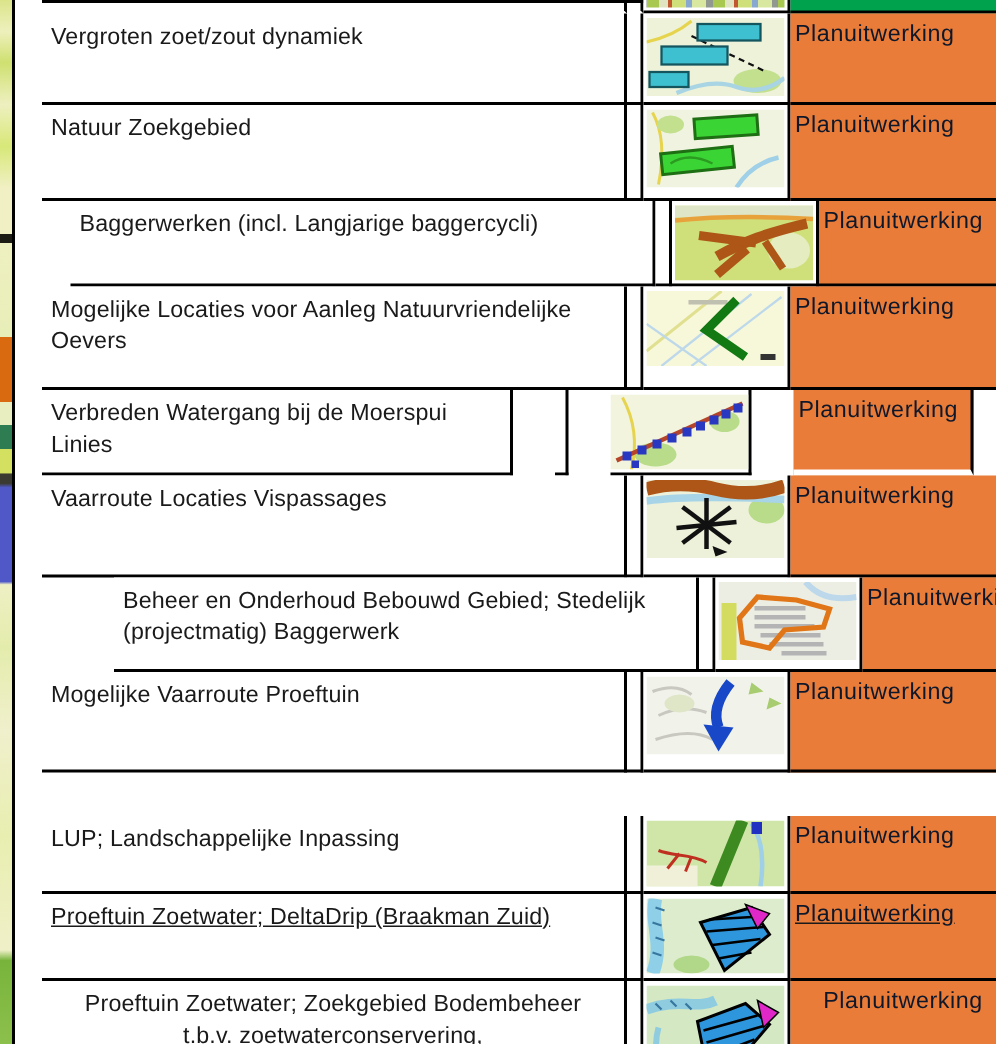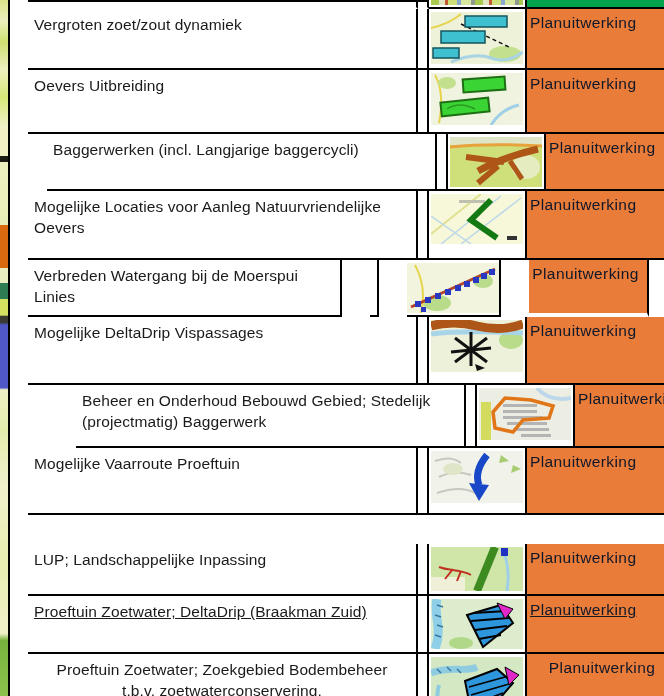--- a/index.html
+++ b/index.html
@@ -77,21 +77,21 @@
           <rect x="34" y="4" width="42" height="11" fill="#3fc0d0" stroke="#14555e" stroke-width="1.5"></rect>
           <rect x="10" y="19" width="44" height="12" fill="#3fc0d0" stroke="#14555e" stroke-width="1.5"></rect>
           <rect x="2" y="36" width="26" height="10" fill="#3fc0d0" stroke="#14555e" stroke-width="1.5"></rect>
         </svg>
       </div>
       <div class="c c-status"><span>Planuitwerking</span></div>
       <div class="c c-edge"></div>
     </div>
 
     <div class="row r2">
-      <div class="c c-text"><span>Oevers Uitbreiding</span></div>
+      <div class="c c-text"><span>Natuur Zoekgebied</span></div>
       <div class="c c-gap"></div>
       <div class="c c-thumb">
         <svg width="92" height="52" viewBox="0 0 92 52">
           <rect width="92" height="52" fill="#f0f3df"></rect>
           <path d="M4 2 Q14 20 8 50" stroke="#e6d44e" stroke-width="2" fill="none"></path>
           <path d="M60 52 Q70 36 88 32" stroke="#9fd0e8" stroke-width="3" fill="none"></path>
           <ellipse cx="16" cy="10" rx="9" ry="6" fill="#c2e08e"></ellipse>
           <g transform="rotate(-4 53 11)">
               <rect x="32" y="5" width="42" height="13" fill="#3bd435" stroke="#1e6e14" stroke-width="2"></rect>
             </g>
@@ -165,21 +165,21 @@
             <rect x="82" y="6" width="6" height="6"></rect>
               <rect x="14" y="44" width="5" height="5"></rect>
           </g>
         </svg>
       </div>
       <div class="c c-status"><span>Planuitwerking</span></div>
       <div class="c c-edge"></div>
     </div>
 
     <div class="row r6">
-      <div class="c c-text"><span>Mogelijke DeltaDrip Vispassages</span></div>
+      <div class="c c-text"><span>Vaarroute Locaties Vispassages</span></div>
       <div class="c c-gap"></div>
       <div class="c c-thumb">
         <svg width="92" height="52" viewBox="0 0 92 52">
           <rect width="92" height="52" fill="#eef1da"></rect>
           <ellipse cx="80" cy="20" rx="12" ry="9" fill="#b8dc8a"></ellipse>
           <path d="M0 14 Q30 10 92 13" stroke="#a8d4e8" stroke-width="5" fill="none"></path>
           <path d="M0 6 Q22 0 46 6 T92 4" stroke="#ad5617" stroke-width="9" fill="none"></path>
           <g stroke="#111" stroke-width="3">
             <path d="M24 18 L56 42"></path>
               <path d="M56 18 L24 42"></path>

